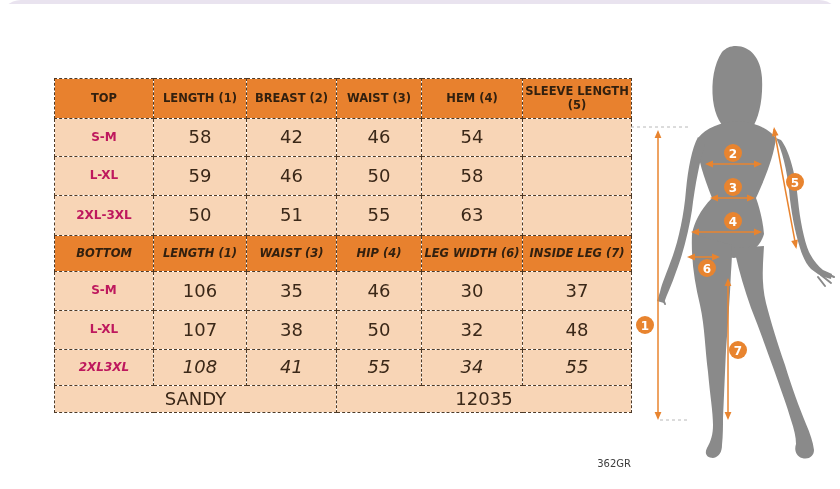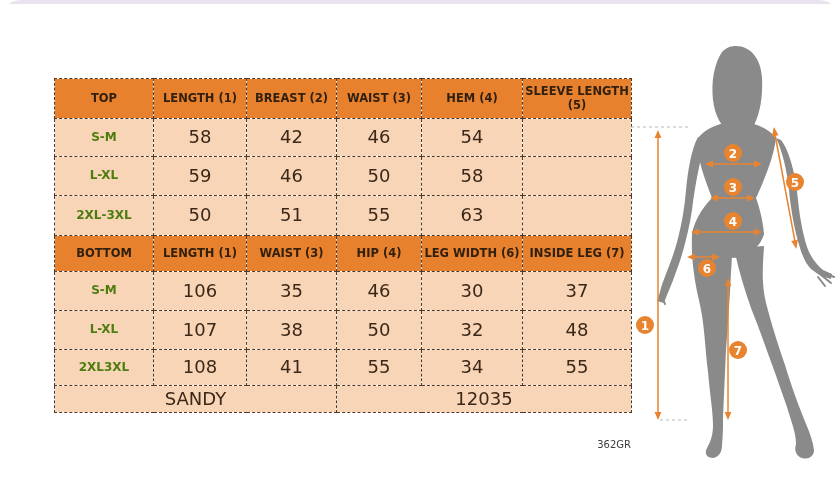--- a/index.html
+++ b/index.html
@@ -36,28 +36,28 @@
     font-weight: bold;
     font-size: 11.5px;
   }
   .size-table .cell {
     background: #F8D5B6;
     color: #3B2818;
     font-size: 18px;
   }
   .size-table .sizelbl {
     background: #F8D5B6;
-    color: #4d7c0f;
+    color: #be185d;
     font-weight: bold;
     font-size: 12px;
   }
   .h40 { height: 40px; } .h38 { height: 38px; } .h39 { height: 39px; }
-  .h36 { height: 36px; } .h31 { height: 31px; } .h27 { height: 27px; }
+  .h36 { height: 36px; font-style: italic; } .h31 { height: 31px; } .h27 { height: 27px; }
   .footnote {
-    position: absolute; left: 54px; top: 439px;
+    position: absolute; left: 54px; top: 458px;
     width: 577px; text-align: right;
     font-size: 10px; color: #3c3c3c;
   }
   .figure-svg { position: absolute; left: 630px; top: 20px; }
   .marker-num {
     font-family: "DejaVu Sans", sans-serif;
     font-size: 12px; font-weight: bold;
     fill: #ffffff; text-anchor: middle;
   }
 </style>

